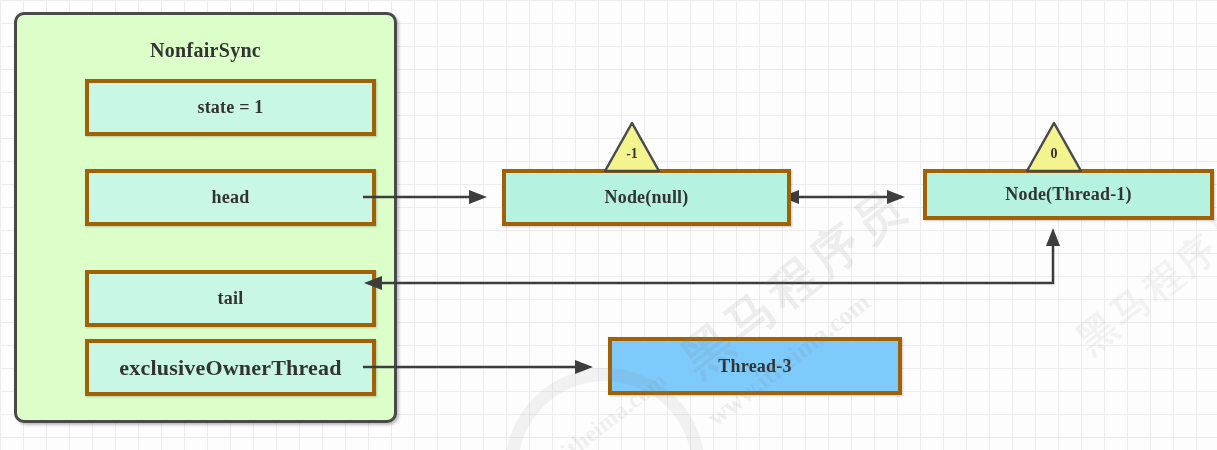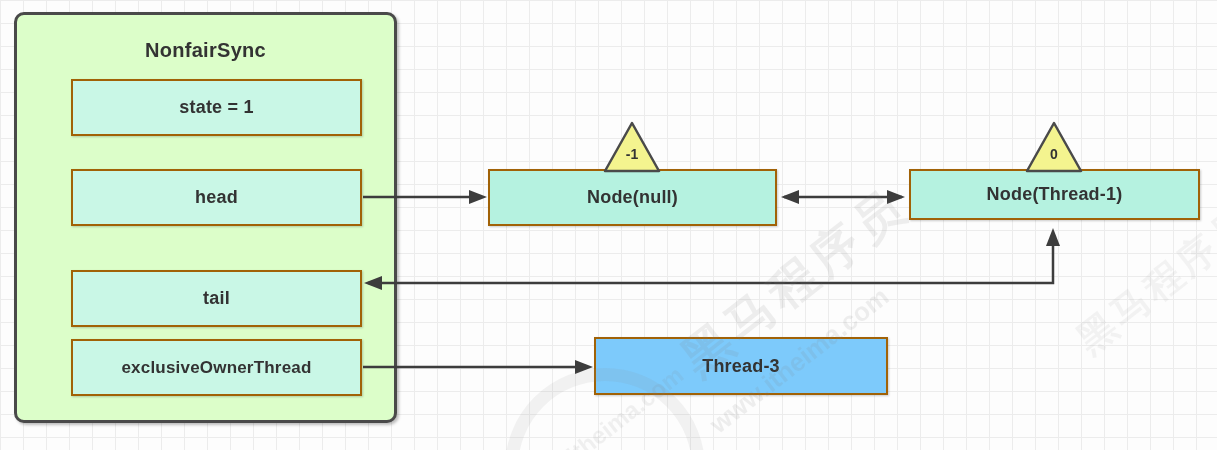--- a/index.html
+++ b/index.html
@@ -3,43 +3,44 @@
 <meta charset="utf-8">
 <style>
   html,body{margin:0;padding:0;background:#fff;}
   #stage{
     position:relative;width:1217px;height:450px;overflow:hidden;
     background-color:#fdfdfd;
     background-image:
       linear-gradient(#ececec 1px, transparent 1px),
       linear-gradient(90deg,#ececec 1px, transparent 1px);
     background-size:23px 23px;
-    font-family:Liberation Sans, sans-serif;
+    font-family:Liberation Serif, serif;
     font-weight:bold;color:#333;
   }
   .container{
     position:absolute;left:14px;top:12px;width:383px;height:411px;
     box-sizing:border-box;border:3px solid #4a4a4a;border-radius:10px;
     background:#dcfec9;box-shadow:2px 2px 3px rgba(0,0,0,.25);z-index:1;
   }
   .container-title{
     position:absolute;left:0;right:0;top:24px;text-align:center;
     font-size:20px;letter-spacing:.3px;
   }
   .box{
-    position:absolute;box-sizing:border-box;border:2px solid #a16207;
+    position:absolute;box-sizing:border-box;border:4px solid #a16207;
     display:flex;align-items:center;justify-content:center;
     font-size:18px;letter-spacing:.2px;
     box-shadow:1px 1px 2px rgba(0,0,0,.2);
+    margin-left:14px;
   }
   .field{left:54px;width:291px;height:57px;background:#c9f7e6;}
   .field-state{top:64px;}
   .field-head{top:154px;}
   .field-tail{top:255px;}
-  .field-owner{top:324px;font-size:17px;}
+  .field-owner{top:324px;font-size:22px;}
   .node{background:#b5f2e0;z-index:4;}
   .node-null{left:488px;top:169px;width:289px;height:57px;}
   .node-thread1{left:909px;top:169px;width:291px;height:51px;}
   .thread{left:594px;top:337px;width:294px;height:58px;background:#7dcafb;z-index:4;}
   .badge{position:absolute;width:58px;height:54px;z-index:5;}
   .badge-null{left:603px;top:120px;}
   .badge-thread1{left:1025px;top:120px;}
   .badge svg{display:block;}
   .badge-num{
     position:absolute;left:0;right:0;top:26px;text-align:center;

